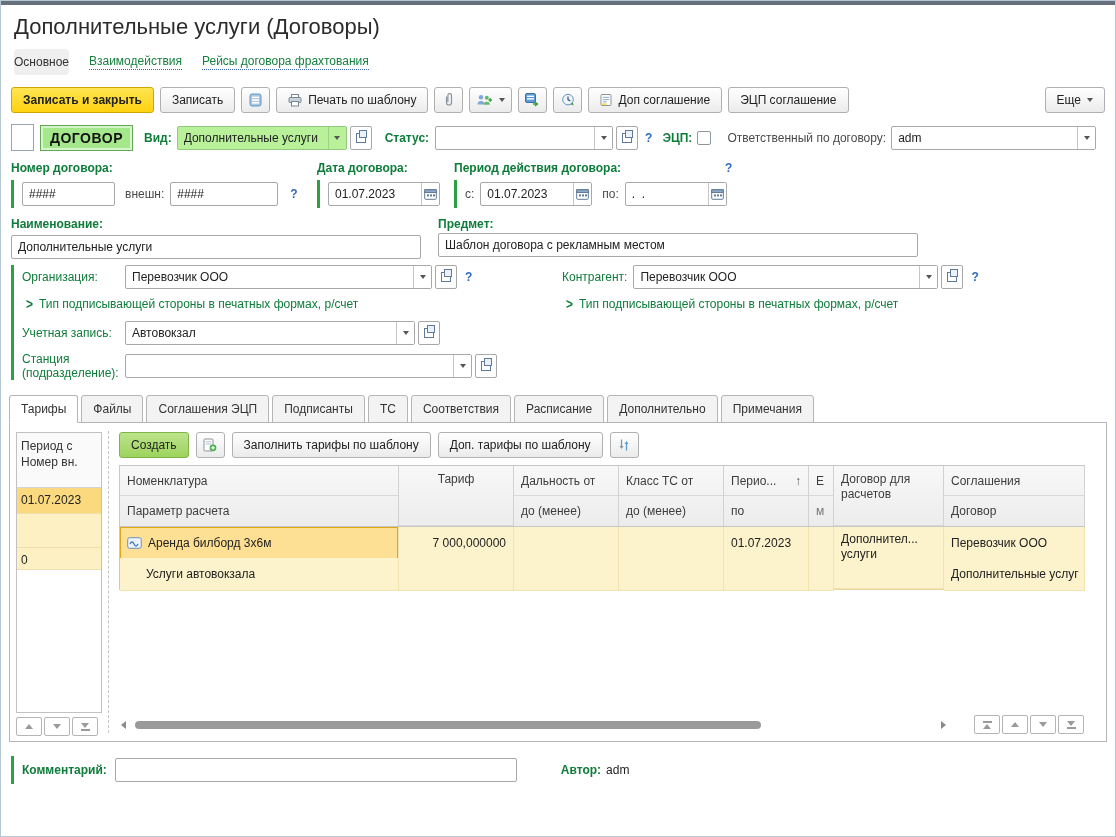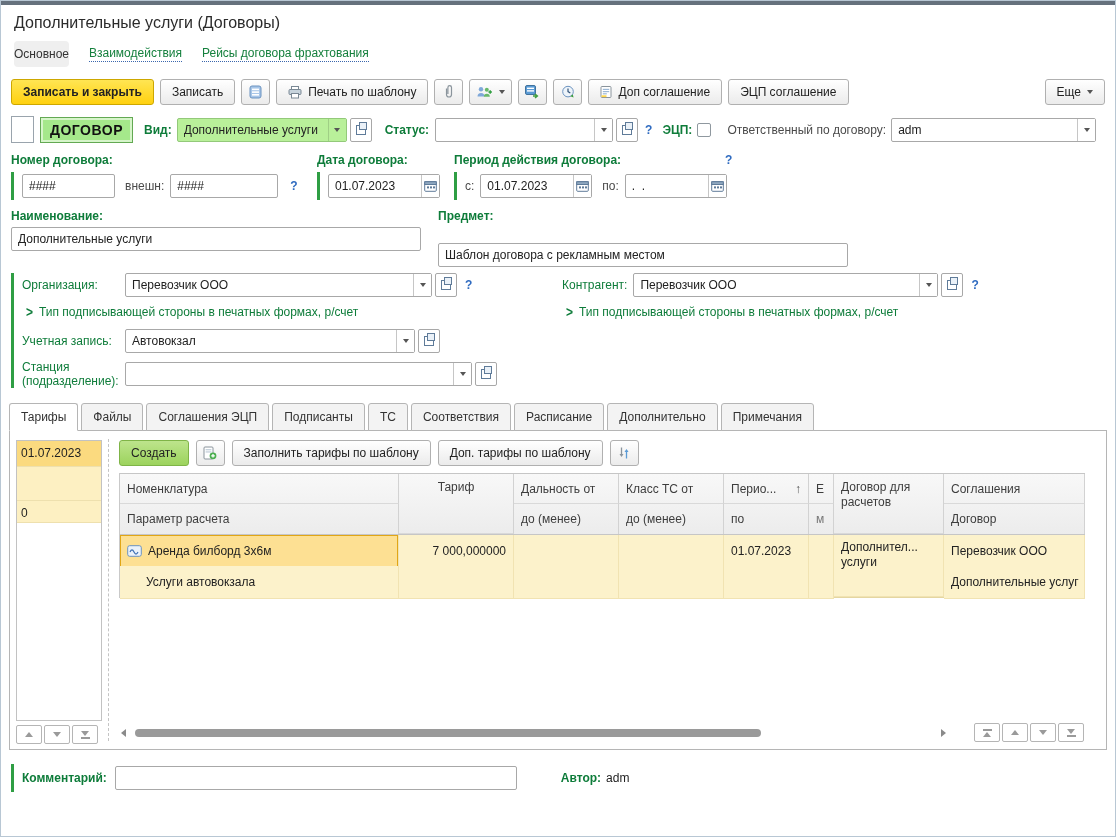--- a/index.html
+++ b/index.html
@@ -1,20 +1,20 @@
 <!DOCTYPE html>
 <html><head>
 <meta charset="utf-8">
 <style>
   html,body{margin:0;padding:0;background:#fff}
   .page{width:1116px;height:837px;box-sizing:border-box;position:relative;overflow:hidden;
         background:#fff;border:1px solid #b8c7d4;
         font-family:"Liberation Sans",sans-serif;font-size:12px;color:#222}
   .topstrip{height:4px;background:#66717d}
-  .title{margin:9px 0 0 13px;font-size:16px;color:#2b2b2b}
+  .title{margin:9px 0 0 13px;font-size:22px;color:#2b2b2b}
   
   .navtabs{display:flex;align-items:center;gap:20px;margin:9px 0 0 13px}
   .navtab{background:#efefef;border-radius:4px;padding:6px 0;color:#333;cursor:pointer}
   .navlink{color:#15803d;border-bottom:1px dotted #3a66ad;cursor:pointer;padding-bottom:1px}
   
   .toolbar{display:flex;align-items:center;gap:6px;margin:12px 10px 0 10px}
   .btn{display:inline-flex;align-items:center;gap:6px;height:26px;padding:0 11px;box-sizing:border-box;
        background:linear-gradient(#ffffff,#ebebeb);border:1px solid #b0b0b0;border-radius:3px;
        font-family:inherit;font-size:12px;color:#222;cursor:pointer;white-space:nowrap}
   .btn.icon{padding:0 6px;min-width:29px;justify-content:center}
@@ -294,21 +294,21 @@
 
   <div class="frow" style="margin:9px 0 0 10px;align-items:flex-start">
     <div style="width:412px">
       <div class="glabel b">Наименование:</div>
       <span class="combo" style="width:410px;margin-top:4px">
           <input value="Дополнительные услуги" style="">
         </span>
     </div>
     <div style="margin-left:15px">
       <div class="glabel b">Предмет:</div>
-      <span class="combo" style="width:410px;margin-top:20px">
+      <span class="combo" style="width:480px;margin-top:2px">
           <input value="Шаблон договора с рекламным местом" style="">
         </span>
     </div>
   </div>
 
   <div class="greenbar" style="margin:6px 0 0 10px">
     <div class="frow">
       <div class="frow" style="width:540px">
         <span class="glabel" style="width:103px">Организация:</span>
         <span class="combo" style="width:307px">
@@ -379,20 +379,24 @@
     <div class="tab">Соответствия</div>
     <div class="tab">Расписание</div>
     <div class="tab">Дополнительно</div>
     <div class="tab">Примечания</div>
   </div>
 
   <div class="tabbox">
 
     <div class="side">
       <div class="side-table">
+        <div class="side-header">
+          <div>Период с</div>
+          <div>Номер вн.</div>
+        </div>
         <div class="side-cell sel">01.07.2023</div>
         <div class="side-cell lite" style="height:34px"></div>
         <div class="side-cell lite" style="height:22px">0</div>
         <div style="flex:1"></div>
       </div>
       <div class="side-nav">
         <div class="snav">
             <span class="tri-u"></span>
           </div>
         <div class="snav">

